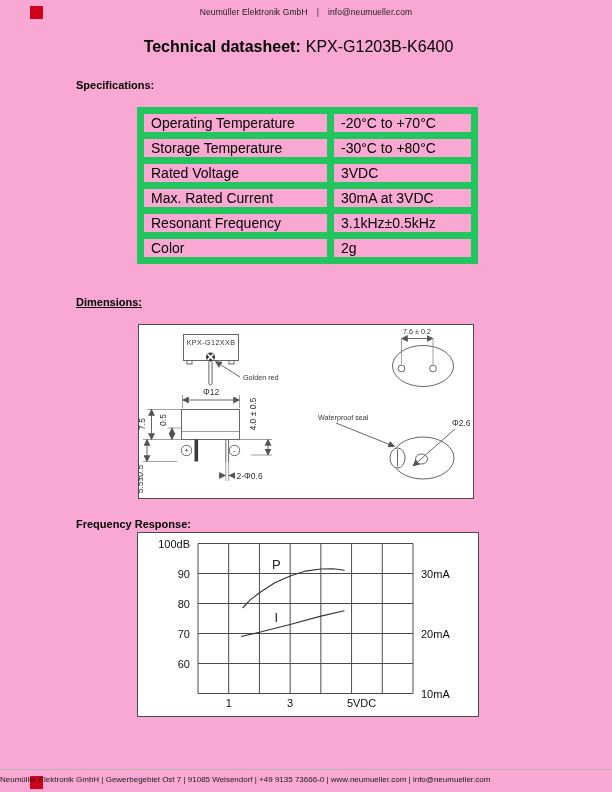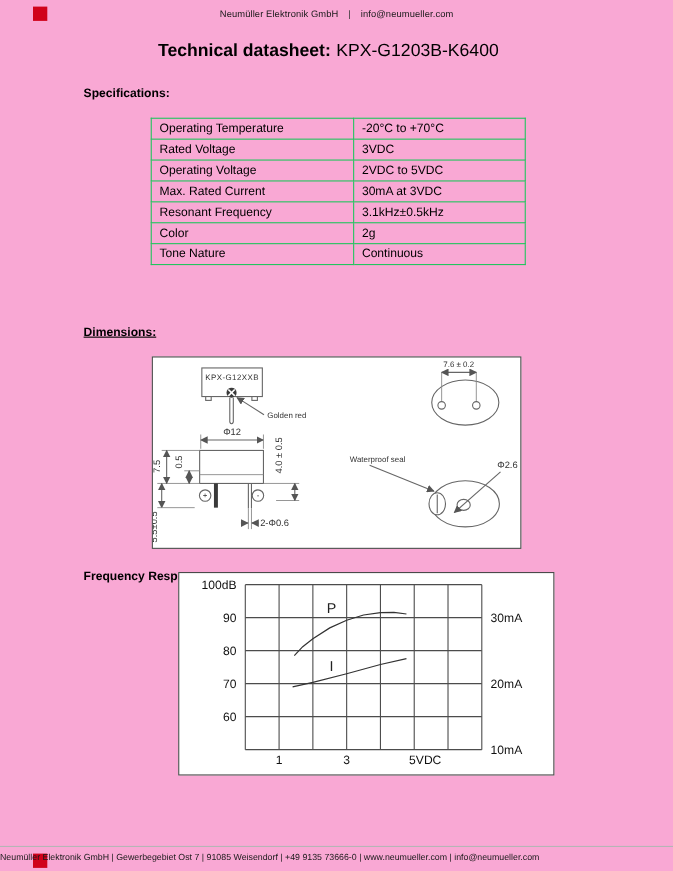--- a/index.html
+++ b/index.html
@@ -25,27 +25,27 @@
     position:absolute;left:76px;font-size:11px;font-weight:bold;color:#000;
   }
   .h-spec{top:79px;}
   .h-dim{top:296px;text-decoration:underline;}
   .h-freq{top:518px;}
   table.spec{
     position:absolute;left:137px;top:107px;width:341px;
     border-collapse:collapse;table-layout:fixed;
   }
   table.spec td{
-    border:1px solid #22c55e;height:18px;font-size:11px;color:#000;
+    border:7px solid #22c55e;height:18px;font-size:14px;color:#000;
     padding:0 4px 0 7px;vertical-align:middle;white-space:nowrap;overflow:hidden;
   }
   table.spec td.prop{width:172px;}
   .figure{position:absolute;background:#fff;border:1px solid #4a4a4a;}
   .fig-dim{left:138px;top:324px;width:334px;height:173px;}
-  .fig-freq{left:137px;top:520px;width:340px;height:183px;margin-left:25px;}
+  .fig-freq{left:137px;top:532px;width:340px;height:183px;}
   .figure svg{display:block;}
   svg text{font-family:"Liberation Sans", sans-serif;fill:#222;}
   .dline{stroke:#666;stroke-width:1;fill:none;}
   .dthin{stroke:#888;stroke-width:0.8;fill:none;}
   .dshape{stroke:#666;stroke-width:1;fill:#fff;}
   .dim-txt{font-size:8.5px;fill:#333;}
   .lbl-txt{font-size:7.2px;fill:#333;}
   .grid{stroke:#4c4c4c;stroke-width:1;}
   .tick{font-size:11px;fill:#111;}
   .curve{fill:none;stroke:#333;stroke-width:1.1;}
@@ -72,42 +72,38 @@
 
   <div class="section-heading h-spec">Specifications:</div>
 
   <table class="spec">
     <tbody>
         <tr>
           <td class="prop">Operating Temperature</td>
           <td>-20°C to +70°C</td>
         </tr>
         <tr>
+          <td class="prop">Storage Temperature</td>
+          <td>-30°C to +80°C</td>
+        </tr>
+        <tr>
           <td class="prop">Rated Voltage</td>
           <td>3VDC</td>
         </tr>
         <tr>
-          <td class="prop">Operating Voltage</td>
-          <td>2VDC to 5VDC</td>
-        </tr>
-        <tr>
           <td class="prop">Max. Rated Current</td>
           <td>30mA at 3VDC</td>
         </tr>
         <tr>
           <td class="prop">Resonant Frequency</td>
           <td>3.1kHz±0.5kHz</td>
         </tr>
         <tr>
           <td class="prop">Color</td>
           <td>2g</td>
-        </tr>
-        <tr>
-          <td class="prop">Tone Nature</td>
-          <td>Continuous</td>
         </tr>
       </tbody>
   </table>
 
   <div class="section-heading h-dim">Dimensions:</div>
 
   <div class="figure fig-dim">
     <svg width="334" height="173" viewBox="0 0 334 173">
       <defs>
         <marker id="arw" viewBox="0 0 10 10" refX="9" refY="5" markerWidth="7" markerHeight="7" orient="auto-start-reverse">

